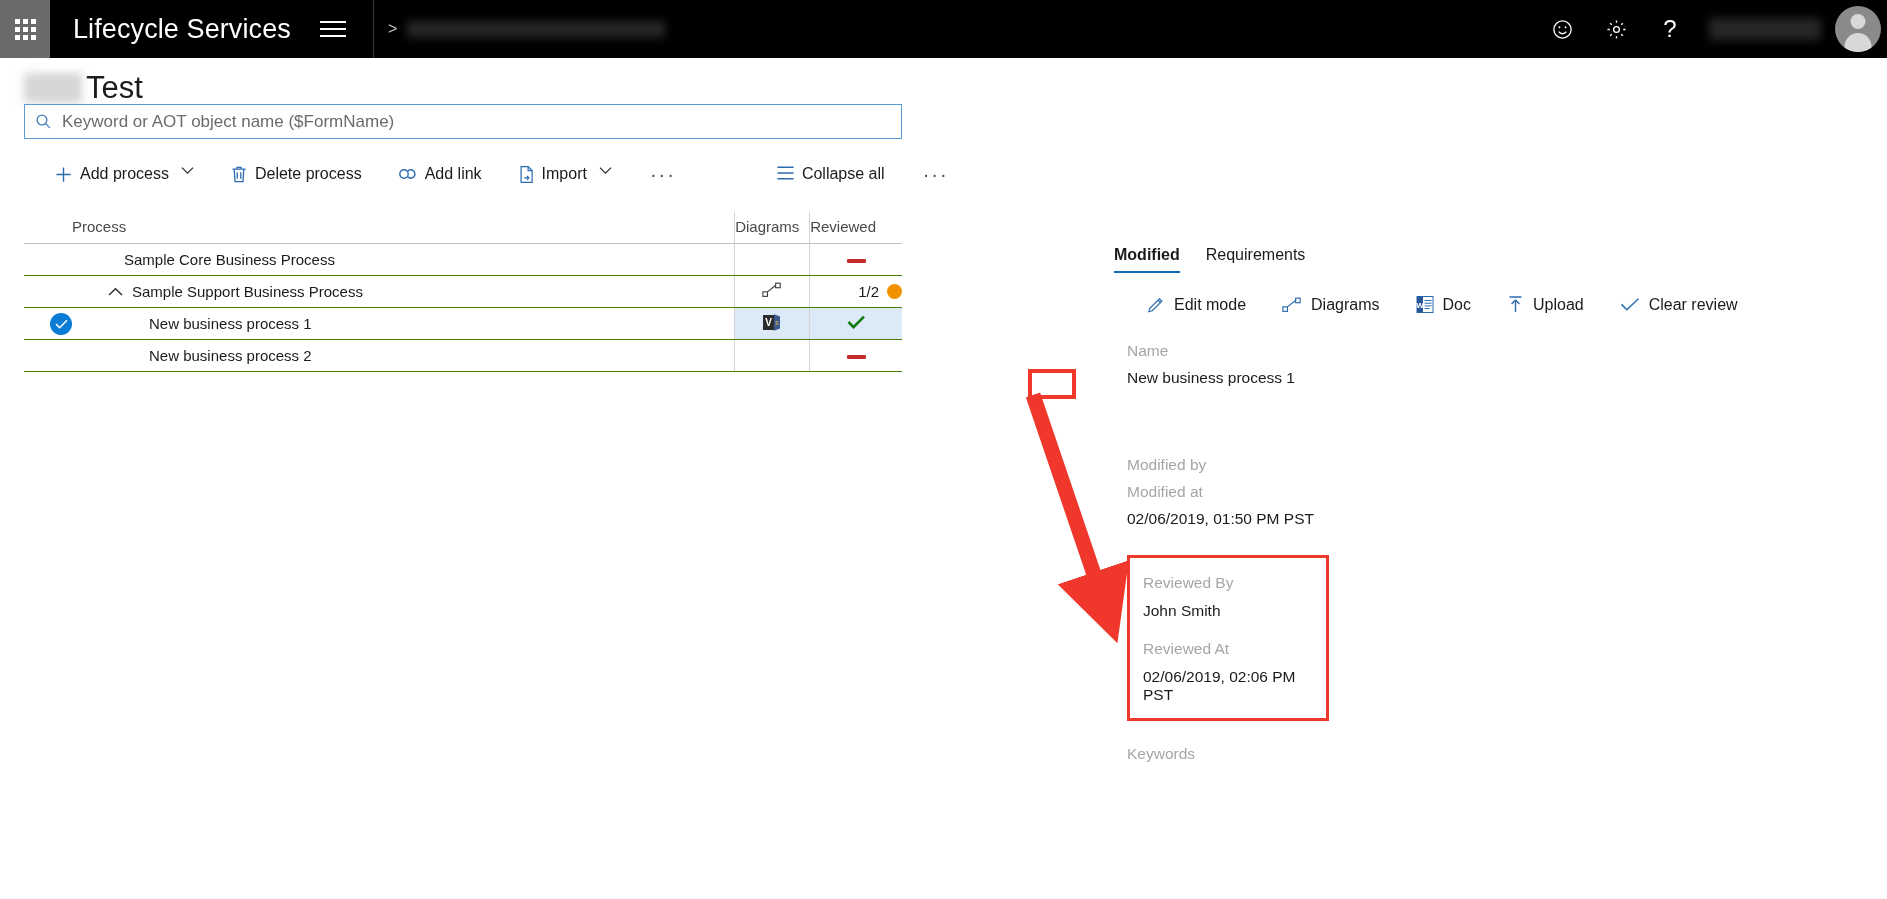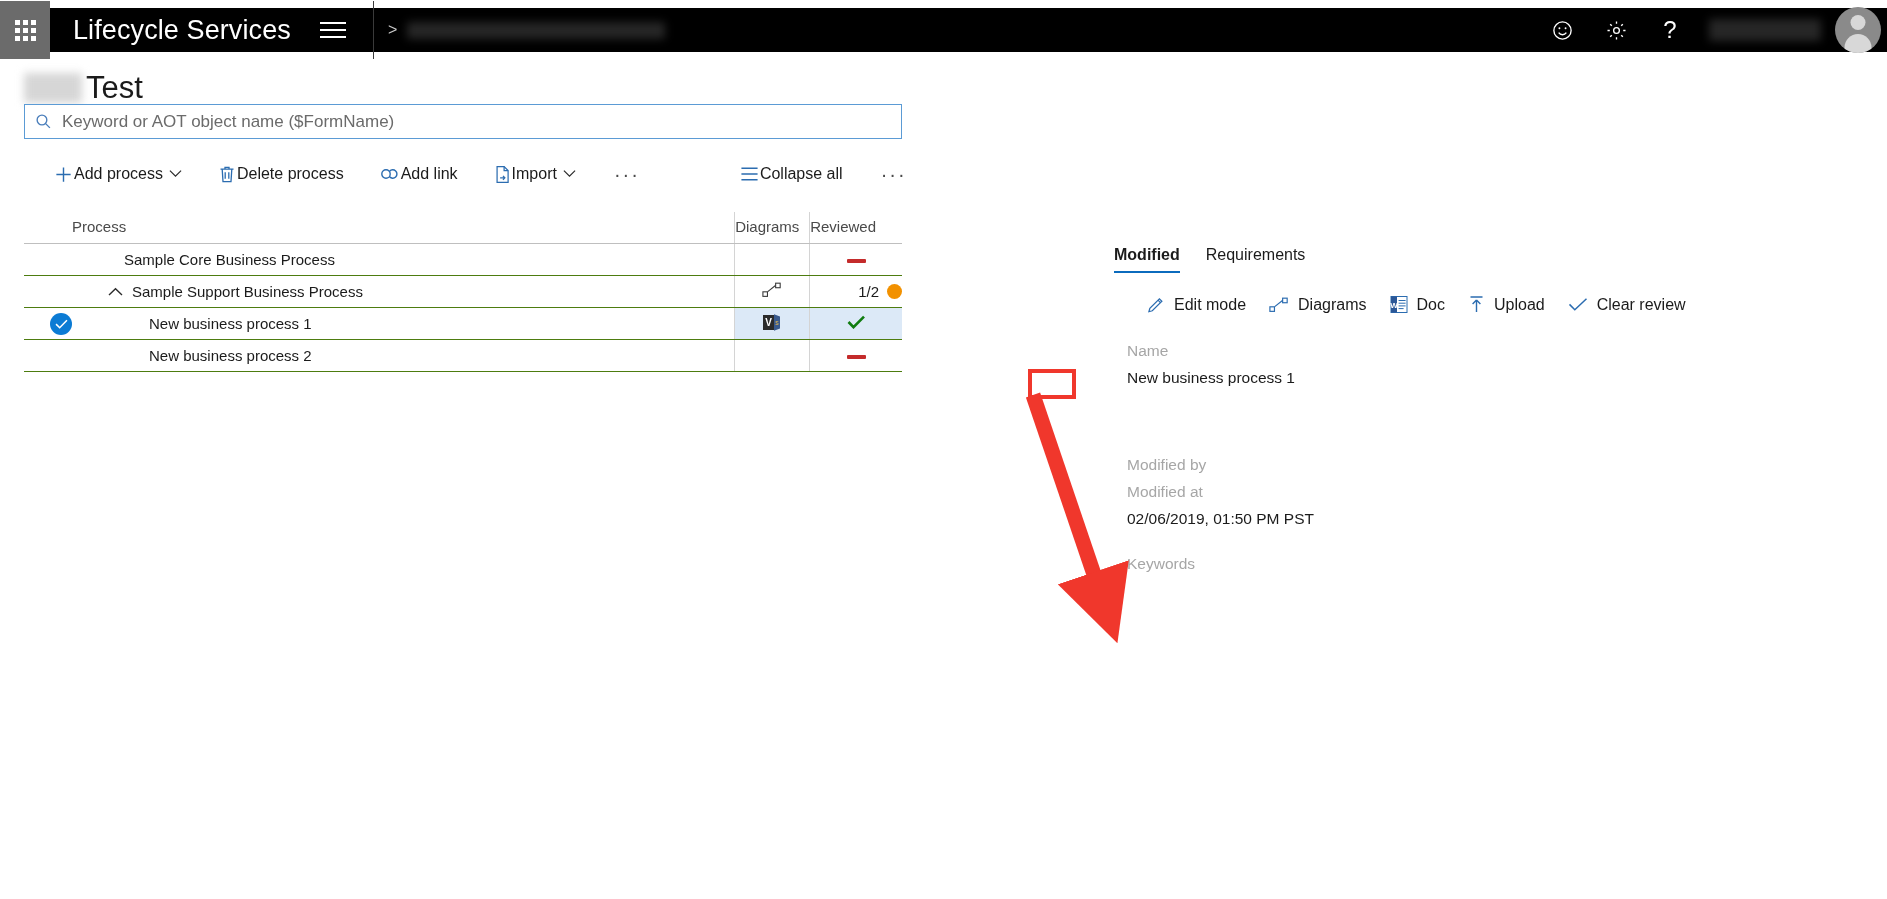--- a/index.html
+++ b/index.html
@@ -5,22 +5,22 @@
   * { box-sizing: border-box; margin: 0; padding: 0; }
   html, body {
     width: 1887px; height: 899px;
     font-family: "Liberation Sans", sans-serif;
     background: #ffffff;
     overflow: hidden;
   }
 
   
   #topbar {
-    position: absolute; top: 8px; left: 0;
-    width: 1887px; height: 44px;
+    position: absolute; top: 0; left: 0;
+    width: 1887px; height: 58px;
     background: #000000;
     display: flex; align-items: center;
   }
   #waffle-btn {
     width: 50px; height: 58px;
     background: #6b6b6b;
     display: flex; align-items: center; justify-content: center;
     cursor: pointer;
   }
   .waffle-grid {
@@ -108,21 +108,21 @@
   }
   #search-input::placeholder { color: #6b6b6b; }
 
   
   #toolbar {
     position: absolute; top: 158px; left: 48px;
     display: flex; align-items: center;
     height: 32px;
   }
   .tb-btn {
-    display: flex; align-items: center; gap: 1px;
+    display: flex; align-items: flex-start; gap: 7px;
     font-size: 16px; color: #1b1b1b; cursor: pointer;
     padding: 4px 6px; white-space: nowrap;
   }
   .tb-btn .ic { display: flex; align-items: center; color: #2b6cb0; }
   .tb-btn .caret { color: #2b2b2b; font-size: 11px; margin-left: 5px; }
   .tb-gap-24 { margin-left: 24px; }
   .tb-ellipsis {
     font-size: 20px; color: #4a4a4a; letter-spacing: 2px;
     cursor: pointer; padding: 0 8px;
   }
@@ -182,21 +182,21 @@
   .panel-tab {
     font-size: 16px; color: #1b1b1b; cursor: pointer;
     padding-bottom: 9px; position: relative;
   }
   .panel-tab.active { font-weight: bold; }
   .panel-tab.active::after {
     content: ''; position: absolute; bottom: 0; left: 0; right: 0;
     height: 2px; background: #0b6bbd;
   }
   #panel-toolbar {
-    display: flex; align-items: center; gap: 9px;
+    display: flex; align-items: center; gap: 22px;
     margin-top: 18px; margin-left: 26px;
   }
   .pt-btn {
     display: flex; align-items: center; gap: 9px;
     font-size: 16px; color: #1b1b1b; cursor: pointer;
     padding: 4px 7px; white-space: nowrap;
   }
   .pt-btn .ic { display: flex; align-items: center; color: #2b6cb0; }
   #panel-fields { margin-top: 24px; margin-left: 13px; }
   .fld-label { font-size: 15.5px; color: #a6a6a6; margin-bottom: 9px; }
@@ -505,20 +505,26 @@
     <div class="fld-label">Name</div>
     <div class="fld-value">New business process 1</div>
 
     <div class="fld-value empty"></div>
 
     <div class="fld-label">Modified by</div>
 
     <div class="fld-label">Modified at</div>
     <div class="fld-value">02/06/2019, 01:50 PM PST</div>
 
+    <div id="reviewed-group">
+      <div class="fld-label">Reviewed By</div>
+      <div class="fld-value">John Smith</div>
+      <div class="fld-label">Reviewed At</div>
+      <div class="fld-value">02/06/2019, 02:06 PM PST</div>
+    </div>
   </div>
   <div id="keywords-label">Keywords</div>
 </div>
 
 <div id="red-box-cell"></div>
 <svg id="red-arrow" width="180" height="260" viewBox="0 0 180 260">
   <defs>
     <marker id="arrowhead" markerWidth="5" markerHeight="5" refX="1.6" refY="2.5" orient="auto">
       <path d="M0,0 L5,2.5 L0,5 z" fill="#f0372c"></path>
     </marker>

